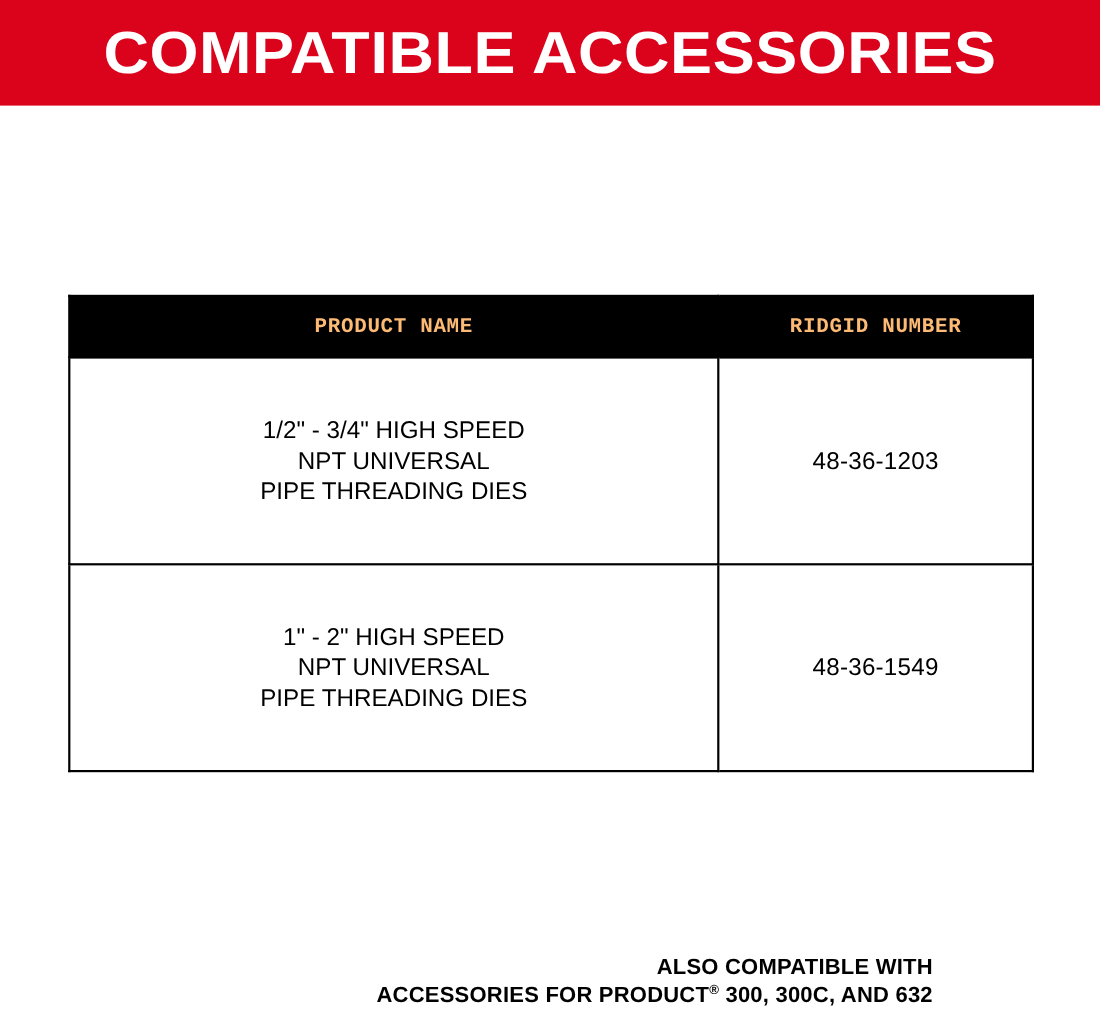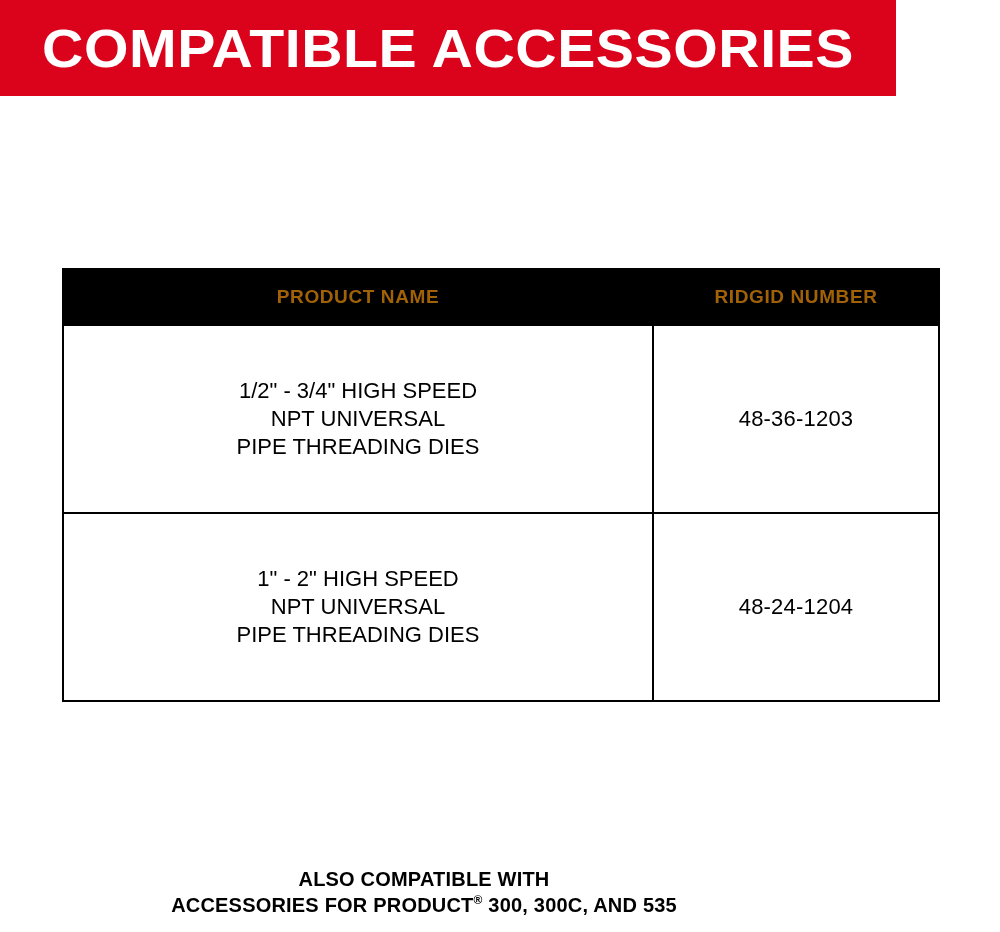--- a/index.html
+++ b/index.html
@@ -11,21 +11,21 @@
     height: 932px;
     background: #ffffff;
     font-family: "Liberation Sans", sans-serif;
     color: #000000;
     overflow: hidden;
     position: relative;
   }
 
   
   .banner {
-    width: 896px;
+    width: 1000px;
     height: 96px;
     background: #db021c;
     display: flex;
     align-items: center;
     justify-content: center;
     box-sizing: border-box;
   }
   .banner-title {
     color: #ffffff;
     font-size: 54px;
@@ -51,27 +51,28 @@
     table-layout: fixed;
   }
   table.acc-table th,
   table.acc-table td {
     border: 2px solid #000000;
     text-align: center;
     vertical-align: middle;
   }
   table.acc-table thead th {
     background: #000000;
-    color: #a16207;
+    color: #fdba74;
     font-size: 19px;
     font-weight: bold;
     letter-spacing: 0.6px;
     padding: 16px 8px;
     height: 54px;
     box-sizing: border-box;
+    font-family: Liberation Mono, monospace;
   }
   .col-name  { width: 590px; }
   .col-num   { width: 286px; }
 
   table.acc-table tbody td {
     background: #ffffff;
     color: #000000;
     font-size: 22px;
     line-height: 28px;
     height: 188px;
@@ -90,21 +91,21 @@
     letter-spacing: 0.2px;
     margin-left: 43px;
   }
 
   
   .footer-note {
     position: absolute;
     left: 0;
     top: 866px;
     width: 848px;
-    text-align: center;
+    text-align: right;
     font-size: 20px;
     font-weight: bold;
     line-height: 26px;
     letter-spacing: 0.2px;
   }
   .footer-note .line {
     display: block;
   }
   .footer-note sup {
     font-size: 12px;
@@ -135,22 +136,22 @@
           <span class="line">PIPE THREADING DIES</span>
         </td>
         <td class="product-number">48-36-1203</td>
       </tr>
       <tr>
         <td class="product-name">
           <span class="line">1" - 2" HIGH SPEED</span>
           <span class="line">NPT UNIVERSAL</span>
           <span class="line">PIPE THREADING DIES</span>
         </td>
-        <td class="product-number">48-24-1204</td>
+        <td class="product-number">48-36-1549</td>
       </tr>
     </tbody>
   </table>
 </div>
 
 <div class="footer-note">
   <span class="line">ALSO COMPATIBLE WITH</span>
-  <span class="line"><span>ACCESSORIES FOR PRODUCT</span><sup>®</sup><span> 300, 300C, AND 535</span></span>
+  <span class="line"><span>ACCESSORIES FOR PRODUCT</span><sup>®</sup><span> 300, 300C, AND 632</span></span>
 </div>
 
 </body></html>

